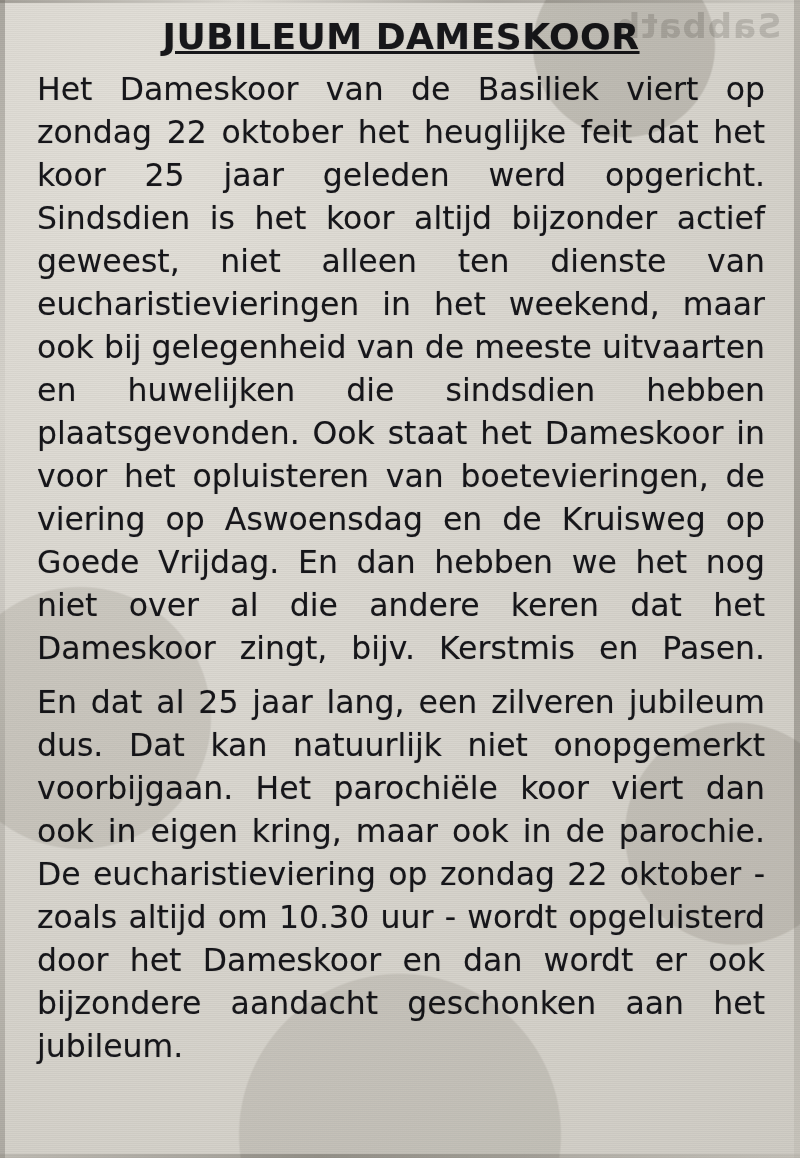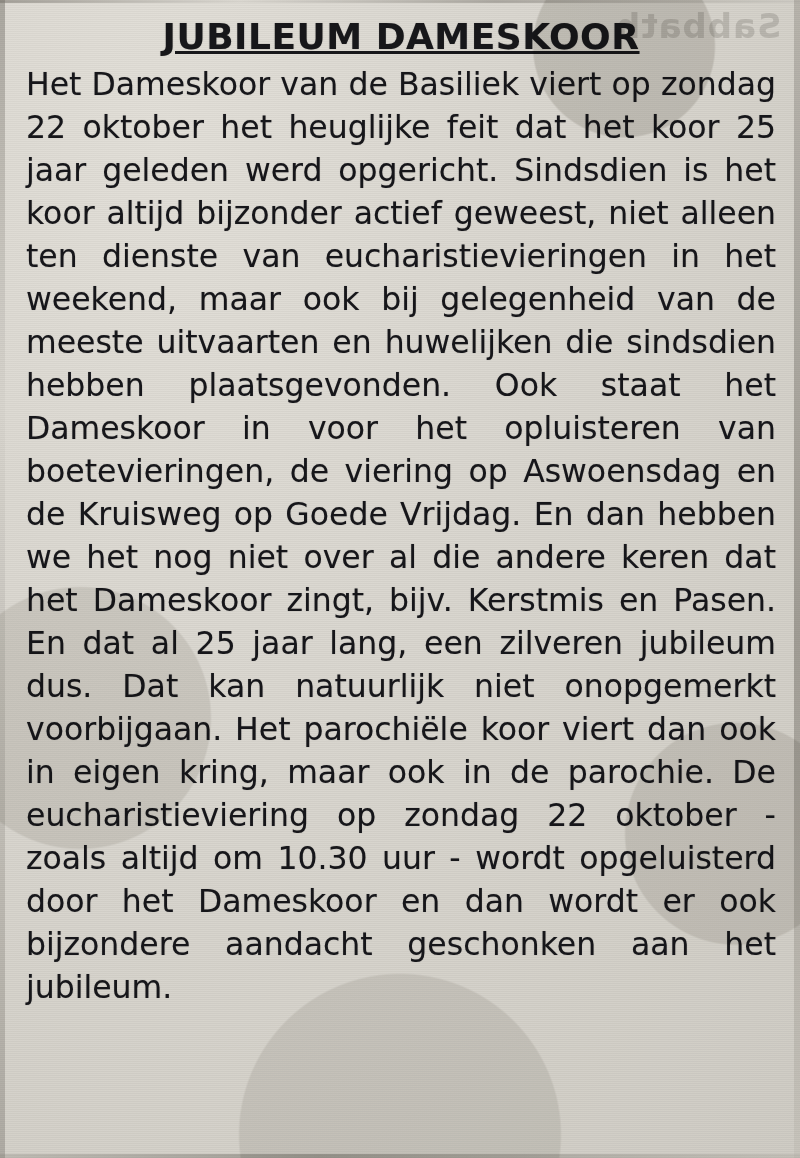--- a/index.html
+++ b/index.html
@@ -87,21 +87,21 @@
     position: relative;
     color: #16161a;
     font-family: "DejaVu Sans", sans-serif;
     font-size: 31.5px;
     line-height: 43px;
     text-align: justify;
     text-justify: inter-word;
     text-shadow: 0 0 1px rgba(0,0,0,0.28);
   }
   #article p {
-    margin: 0;
+    margin: 11px;
     text-align: justify;
   }
   
   .justify-all {
     text-align-last: justify;
   }
 </style>
 </head>
 <body>
 

